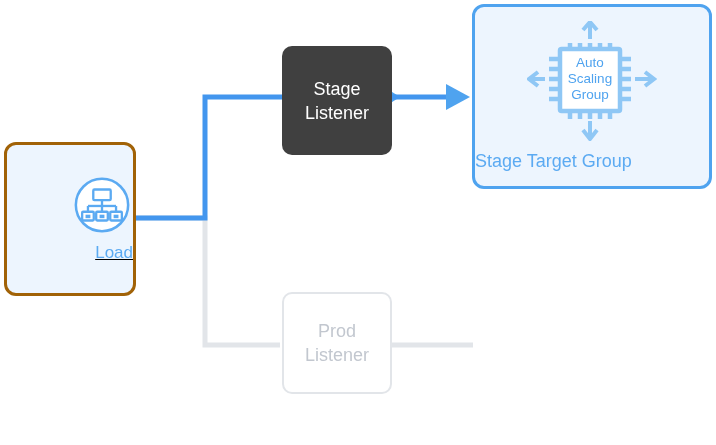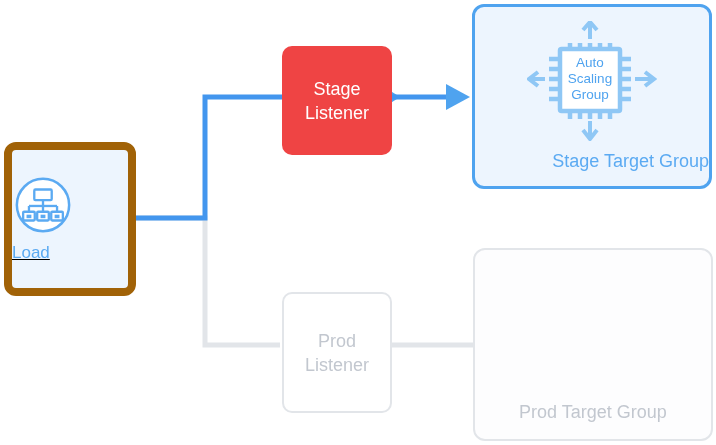--- a/index.html
+++ b/index.html
@@ -3,41 +3,41 @@
 <meta charset="utf-8">
 <style>
   html,body{margin:0;padding:0;background:#ffffff;}
   body{font-family:"Liberation Sans","DejaVu Sans",sans-serif;}
   #stage{position:relative;width:716px;height:445px;background:#ffffff;overflow:hidden;}
 
   .node{position:absolute;box-sizing:border-box;}
 
   
   #lb{left:4px;top:142px;width:132px;height:154px;
-      background:#EDF5FE;border:8px solid #a16207;border-radius:12px;
-      display:flex;flex-direction:column;align-items:flex-start;justify-content:center;text-decoration:underline;}
+      background:#EDF5FE;border:3px solid #a16207;border-radius:12px;
+      display:flex;flex-direction:column;align-items:flex-end;justify-content:center;text-decoration:underline;}
   #lb .lb-icon{width:62px;height:62px;margin-bottom:6px;}
   #lb .lb-label{color:#5BAAF2;font-size:17px;line-height:22px;text-align:center;}
 
   
   #stage-listener{left:282px;top:46px;width:110px;height:109px;
-      background:#ef4444;border-radius:10px;
+      background:#404040;border-radius:10px;
       display:flex;align-items:center;justify-content:center;}
   #stage-listener .sl-label{color:#ffffff;font-size:18px;line-height:24px;text-align:center;}
 
   
-  #prod-listener{left:282px;top:292px;width:110px;height:121px;
+  #prod-listener{left:282px;top:292px;width:110px;height:102px;
       background:#ffffff;border:2px solid #E2E5E9;border-radius:10px;
       display:flex;align-items:center;justify-content:center;}
   #prod-listener .pl-label{color:#C2C7CF;font-size:18px;line-height:24px;text-align:center;}
 
   
   #stage-tg{left:472px;top:4px;width:240px;height:185px;
       background:#EDF5FE;border:3px solid #4FA3EF;border-radius:12px;padding-left:21px;}
-  #stage-tg .tg-caption{position:absolute;left:0;right:0;bottom:14px;text-align:right;
+  #stage-tg .tg-caption{position:absolute;left:0;right:0;bottom:14px;text-align:left;
       color:#5BAAF2;font-size:18px;margin-top:40px;}
   #asg-wrap{position:absolute;left:50%;top:14px;transform:translateX(-50%);
       width:130px;height:120px;}
 
   
   #prod-tg{left:473px;top:248px;width:240px;height:193px;
       background:#FDFDFE;border:2px solid #E2E5E9;border-radius:12px;}
   #prod-tg .tg-caption{position:absolute;left:0;right:0;bottom:16px;text-align:center;
       color:#C2C7CF;font-size:18px;}
 
@@ -143,17 +143,14 @@
         </g>
 
         <text x="63" y="46" text-anchor="middle" fill="#4FA3EF" font-size="13.5" font-family="Liberation Sans, DejaVu Sans, sans-serif">Auto</text>
         <text x="63" y="62" text-anchor="middle" fill="#4FA3EF" font-size="13.5" font-family="Liberation Sans, DejaVu Sans, sans-serif">Scaling</text>
         <text x="63" y="78" text-anchor="middle" fill="#4FA3EF" font-size="13.5" font-family="Liberation Sans, DejaVu Sans, sans-serif">Group</text>
       </svg>
     </div>
     <div class="tg-caption">Stage Target Group</div>
   </div>
 
-  <div class="node" id="prod-tg">
-    <div class="tg-caption">Prod Target Group</div>
-  </div>
 
 </div>
 
 </body></html>

